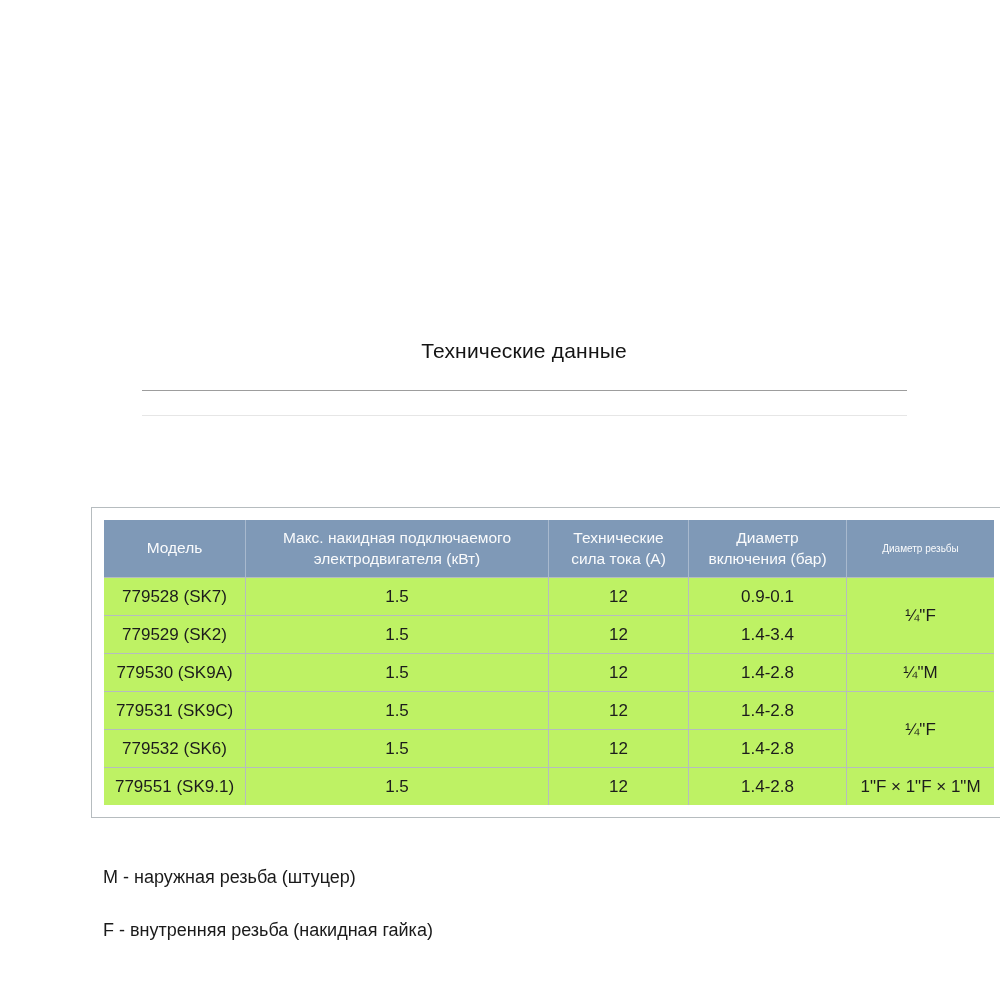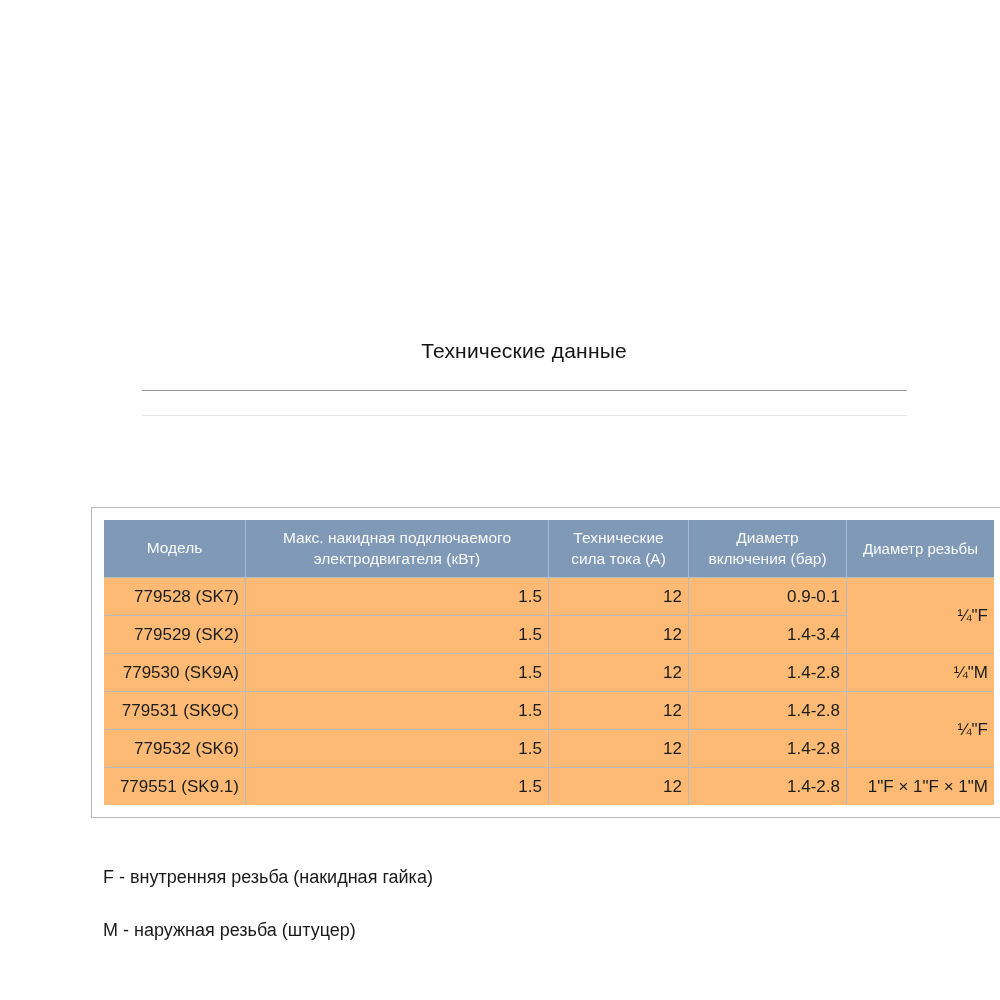--- a/index.html
+++ b/index.html
@@ -49,29 +49,29 @@
     background: #7f99b7;
     color: rgba(255,255,255,0.96);
     font-weight: 400;
     font-size: 15.5px;
     line-height: 1.32;
     text-align: center;
     vertical-align: middle;
     padding: 4px 8px;
   }
   .spec-table th + th { border-left: 1px solid rgba(255,255,255,0.32); }
-  .spec-table th.th-small { font-size: 15px; }
+  .spec-table th.th-small { font-size: 10px; }
   .spec-table td {
-    text-align: right;
+    text-align: center;
     vertical-align: middle;
     font-size: 17px;
     color: #1c1c1c;
     border-top: 1px solid #b6bcbf;
     padding: 2px 6px;
-    background: #fdba74;
+    background: #bef264;
   }
   .spec-table td + td { border-left: 1px solid #b6bcbf; margin-top: 36px; }
   .notes {
     width: 890px;
     margin: 9px auto 0 auto;
     font-size: 18px;
     color: #1a1a1a;
   }
   .notes .note-line { line-height: 29px; }
 </style>
@@ -141,17 +141,17 @@
             <td>1.5</td>
             <td>12</td>
             <td>1.4-2.8</td>
             <td rowspan="1">1"F × 1"F × 1"M</td>
           </tr>
         </tbody>
     </table>
   </div>
 
   <div class="notes">
+    <div class="note-line">M - наружная резьба (штуцер)</div>
     <div class="note-line">F - внутренняя резьба (накидная гайка)</div>
-    <div class="note-line">M - наружная резьба (штуцер)</div>
   </div>
 
 </div>
 
 </body></html>

